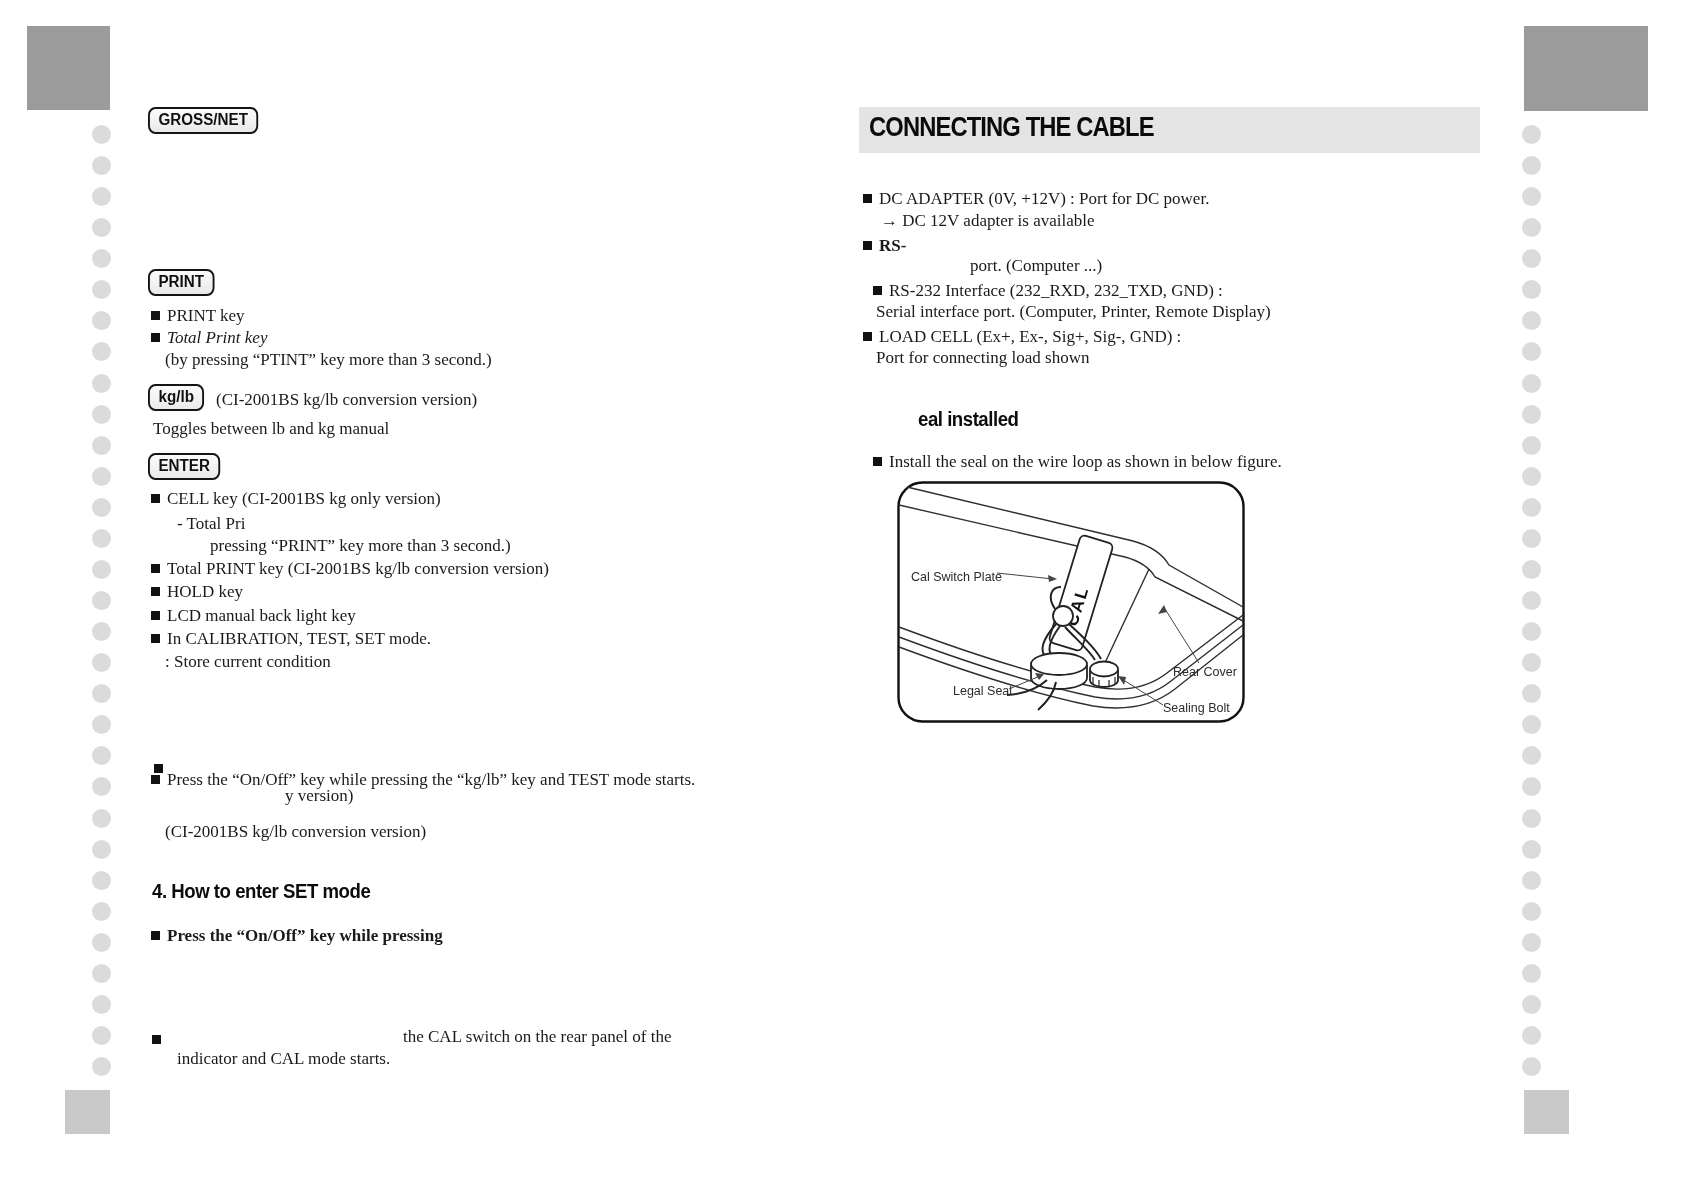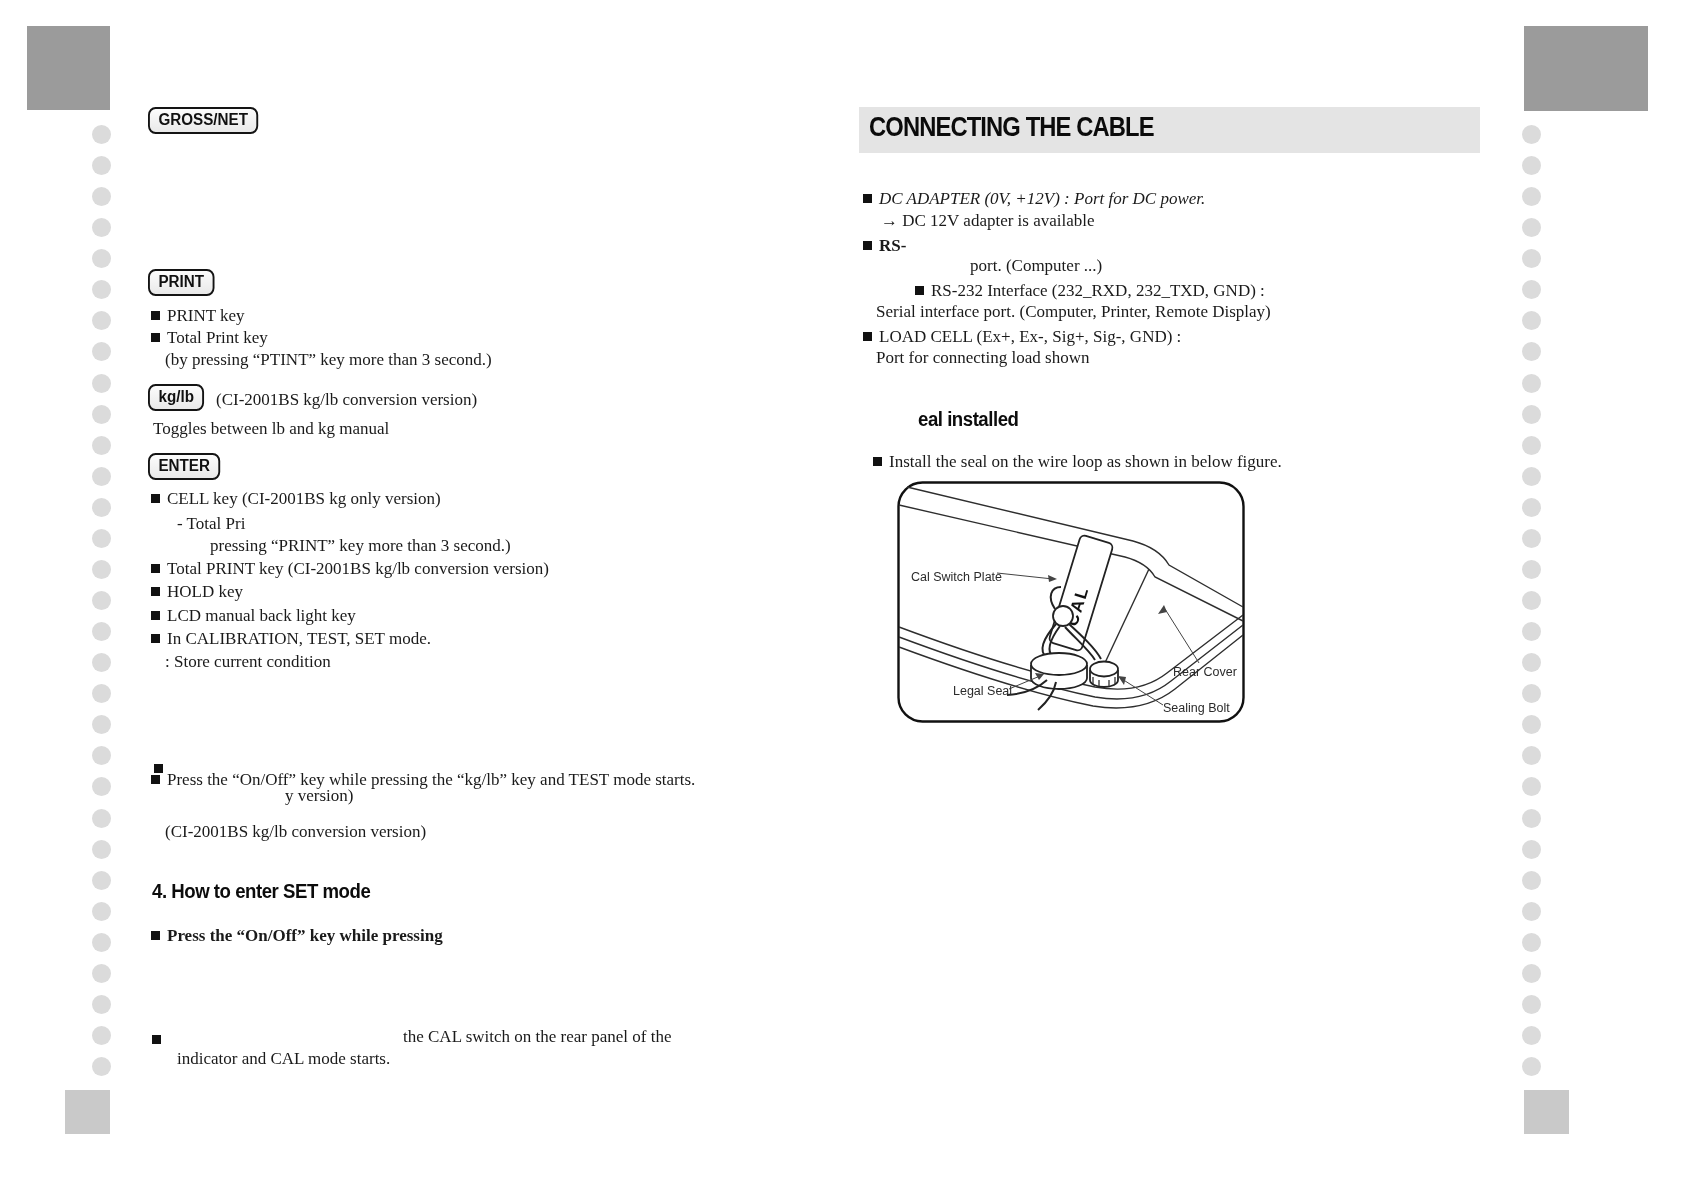--- a/index.html
+++ b/index.html
@@ -99,21 +99,21 @@
       <div class="dot" style="left: 1522px; top: 1057px;"></div>
     </div>
 
   <div class="key" style="left:148px;top:107px;">GROSS/NET</div>
 
   <div class="key" style="left:148px;top:269px;">PRINT</div>
 
   <div class="txt" style="left:151px;top:305px;">
     <span class="blt"></span><span>PRINT key</span>
   </div>
-  <div class="txt" style="left:151px;top:327px;">
+  <div class="txt" style="left:151px;top:327px;font-style:italic;">
     <span class="blt"></span><span>Total Print key</span>
   </div>
   <div class="txt" style="left:165px;top:349px;">(by pressing “PTINT” key more than 3 second.)</div>
 
   <div class="key" style="left:148px;top:384px;">kg/lb</div>
   <div class="txt" style="left:216px;top:389px;">(CI-2001BS kg/lb conversion version)</div>
   <div class="txt" style="left:153px;top:418px;">Toggles between lb and kg manual</div>
 
   <div class="key" style="left:148px;top:453px;">ENTER</div>
 
@@ -153,29 +153,29 @@
 
   <div class="txt" style="left:152px;top:1029px;">
     <span class="blt"></span>
   </div>
   <div class="txt" style="left:403px;top:1026px;">the CAL switch on the rear panel of the</div>
   <div class="txt" style="left:177px;top:1048px;">indicator and CAL mode starts.</div>
 
   <div class="band"></div>
   <div class="band-title">CONNECTING THE CABLE</div>
 
-  <div class="txt" style="left:863px;top:188px;font-style:italic;">
+  <div class="txt" style="left:863px;top:188px;">
     <span class="blt"></span><span>DC ADAPTER (0V, +12V) : Port for DC power.</span>
   </div>
   <div class="txt" style="left:881px;top:210px;">→ DC 12V adapter is available</div>
   <div class="txt" style="left:863px;top:235px;font-weight:bold;">
     <span class="blt"></span><span>RS-</span>
   </div>
   <div class="txt" style="left:970px;top:255px;">port. (Computer ...)</div>
-  <div class="txt" style="left:915px;top:280px;">
+  <div class="txt" style="left:873px;top:280px;">
     <span class="blt"></span><span>RS-232 Interface (232_RXD, 232_TXD, GND) :</span>
   </div>
   <div class="txt" style="left:876px;top:301px;">Serial interface port. (Computer, Printer, Remote Display)</div>
   <div class="txt" style="left:863px;top:326px;">
     <span class="blt"></span><span>LOAD CELL (Ex+, Ex-, Sig+, Sig-, GND) :</span>
   </div>
   <div class="txt" style="left:876px;top:347px;">Port for connecting load shown</div>
 
   <div class="h-bold" style="left:918px;top:408px;font-size:20px;">eal installed</div>
 

